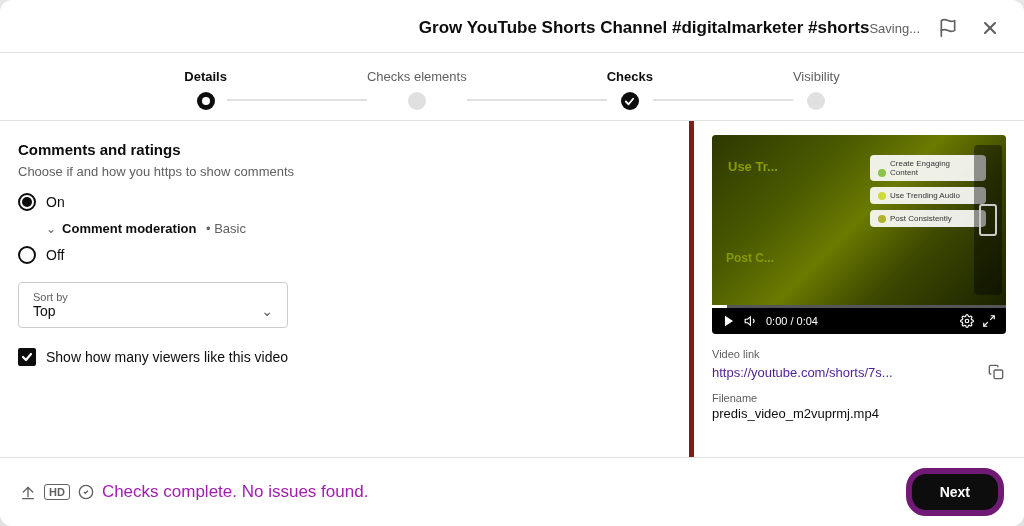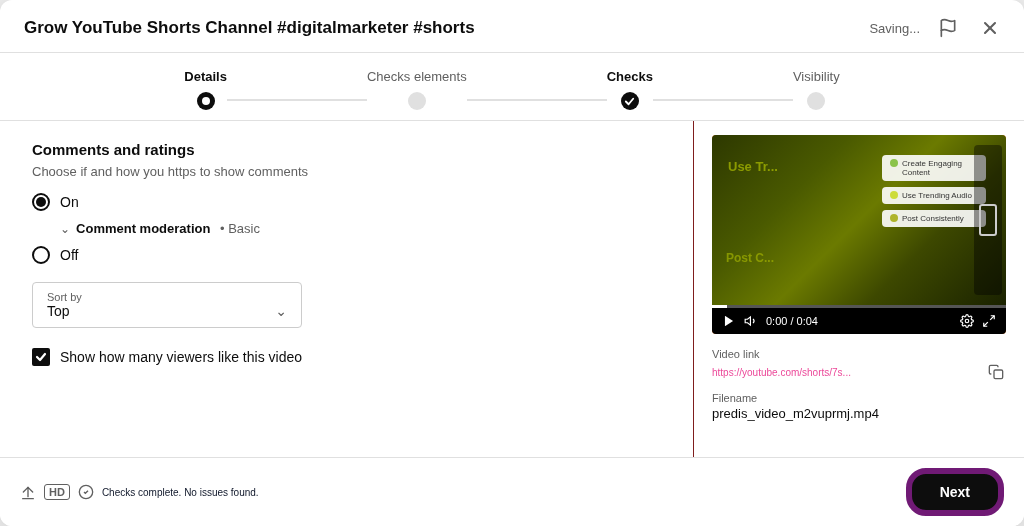--- a/index.html
+++ b/index.html
@@ -19,21 +19,21 @@
       overflow: hidden;
       display: flex;
       flex-direction: column;
       box-shadow: 0 4px 24px rgba(0,0,0,0.18);
       position: relative;
     }
     
     .header {
       display: flex;
       align-items: center;
-      justify-content: space-between;
+      justify-content: flex-end;
       padding: 14px 20px 10px 24px;
       border-bottom: 1px solid #e0e0e0;
       flex-shrink: 0;
     }
     .header-title {
       font-size: 17px;
       font-weight: 600;
       color: #0d0d0d;
     }
     .header-actions {
@@ -103,23 +103,23 @@
     }
     
     .main {
       display: flex;
       flex: 1;
       overflow: hidden;
     }
     
     .left-panel {
       flex: 1;
-      padding: 20px 32px;
+      padding: 20px 18px;
       overflow-y: auto;
-      border-right: 1px solid #7f1d1d;
+      border-right: 5px solid #7f1d1d;
     }
     .section-title {
       font-size: 15px;
       font-weight: 700;
       color: #0d0d0d;
       margin-bottom: 6px;
     }
     .section-desc {
       font-size: 13px;
       color: #606060;
@@ -259,23 +259,23 @@
       flex-direction: column;
       gap: 6px;
     }
     .thumb-card {
       background: rgba(255,255,255,0.9);
       border-radius: 4px;
       padding: 4px 8px;
       font-size: 9px;
       color: #333;
       display: flex;
-      align-items: flex-start;
+      align-items: flex-end;
       gap: 4px;
-      width: 104px;
+      width: 116px;
     }
     .thumb-dot {
       width: 8px;
       height: 8px;
       border-radius: 50%;
       background: #8bc34a;
       flex-shrink: 0;
     }
     .video-controls {
       background: #000;
@@ -307,22 +307,22 @@
       font-size: 11px;
       color: #606060;
       margin-bottom: 2px;
     }
     .link-row {
       display: flex;
       align-items: center;
       gap: 6px;
     }
     .video-link {
-      font-size: 10px;
-      color: #ec4899;
+      font-size: 13px;
+      color: #4c1d95;
       text-decoration: none;
       flex: 1;
       overflow: hidden;
       text-overflow: ellipsis;
       white-space: nowrap;
     }
     .copy-btn {
       background: none;
       border: none;
       cursor: pointer;
@@ -353,22 +353,22 @@
       align-items: center;
       gap: 8px;
     }
     .footer-icon {
       color: #606060;
       font-size: 16px;
       display: flex;
       align-items: center;
     }
     .footer-status {
-      font-size: 10px;
-      color: #0f172a;
+      font-size: 17px;
+      color: #a21caf;
     }
     .next-btn {
       background: #0d0d0d;
       color: #fff;
       border: 6px solid #701a75;
       border-radius: 20px;
       padding: 10px 28px;
       font-size: 14px;
       font-weight: 600;
       cursor: pointer;

